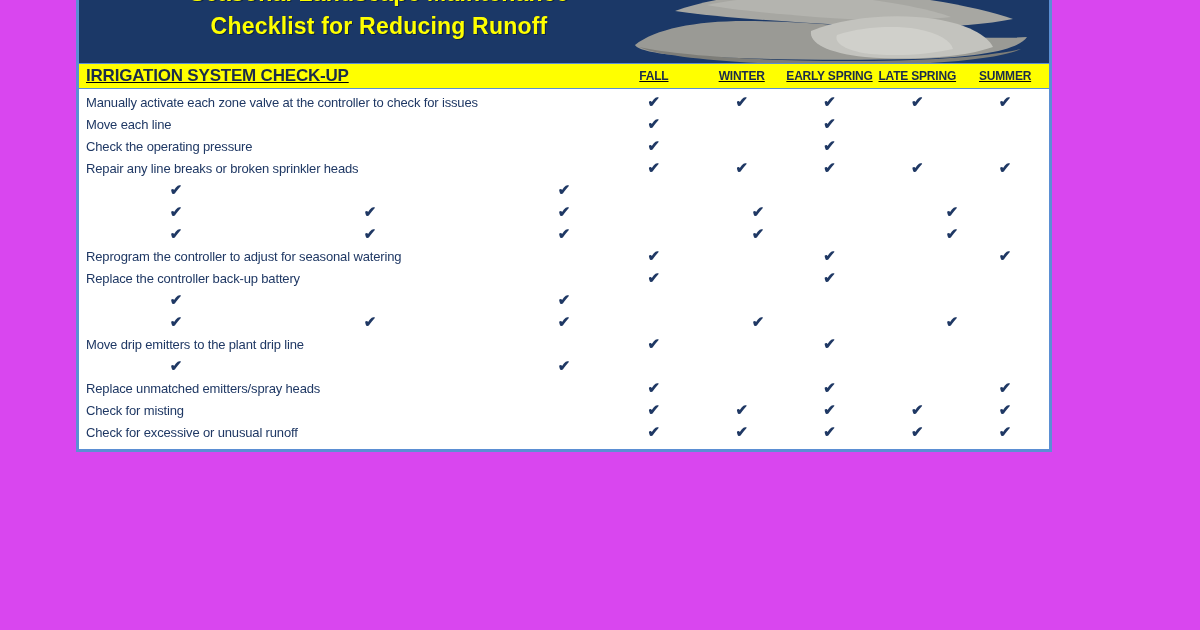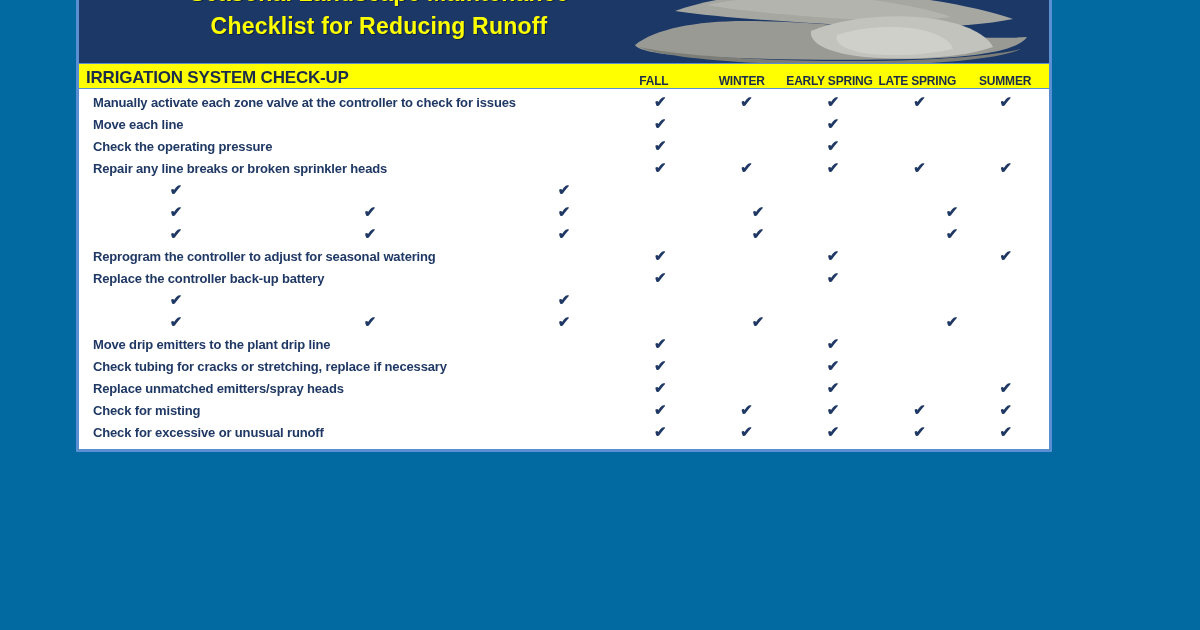--- a/index.html
+++ b/index.html
@@ -11,21 +11,21 @@
     width: 1200px;
     height: 630px;
     overflow: hidden;
     font-family: "Liberation Sans", sans-serif;
   }
 
   #sheet {
     position: relative;
     width: 1200px;
     height: 630px;
-    background: #0369a1;
+    background: #d946ef;
   }
 
   
   #checklist {
     position: absolute;
     left: 76px;
     top: -32px;            
     width: 976px;
     border: 3px solid #5b8fd4;
     box-sizing: border-box;
@@ -59,25 +59,26 @@
     right: 4px;
     top: 0;
     width: 430px;
     height: 92px;
   }
   .banner-art svg { display: block; width: 100%; height: 100%; }
 
   
   .hdr-row {
     display: flex;
-    align-items: flex-end;
+    align-items: center;
     background: #ffff00;
     height: 24px;
     border-top: 1px solid #5b8fd4;
     border-bottom: 1px solid #5b8fd4;
+    text-decoration: underline;
   }
   .hdr-task {
     flex: 0 0 524px;
     padding-left: 7px;
     font-size: 17px;
     font-weight: bold;
     color: #1b2c4a;
     white-space: nowrap;
     letter-spacing: -.2px;
   }
@@ -96,23 +97,23 @@
     padding-top: 2px;
     padding-bottom: 6px;
   }
   .row {
     display: flex;
     align-items: center;
     height: 22px;
   }
   .cell-task {
     flex: 0 0 524px;
-    padding-left: 14px;
+    padding-left: 7px;
     font-size: 13px;
-    font-weight: bold;
+    font-weight: normal;
     color: #1f3864;
     white-space: nowrap;
     letter-spacing: -.15px;
   }
   .cell-mark {
     flex: 1 1 0;
     text-align: center;
     font-size: 15px;
     font-weight: bold;
     color: #1f3864;
@@ -255,21 +256,20 @@
         </div>
         <div class="row">
           <div class="cell-task">Move drip emitters to the plant drip line</div>
           <div class="cell-mark">✔</div>
           <div class="cell-mark empty"></div>
           <div class="cell-mark">✔</div>
           <div class="cell-mark empty"></div>
           <div class="cell-mark empty"></div>
         </div>
         <div class="row">
-          <div class="cell-task">Check tubing for cracks or stretching, replace if necessary</div>
           <div class="cell-mark">✔</div>
           <div class="cell-mark empty"></div>
           <div class="cell-mark">✔</div>
           <div class="cell-mark empty"></div>
           <div class="cell-mark empty"></div>
         </div>
         <div class="row">
           <div class="cell-task">Replace unmatched emitters/spray heads</div>
           <div class="cell-mark">✔</div>
           <div class="cell-mark empty"></div>

